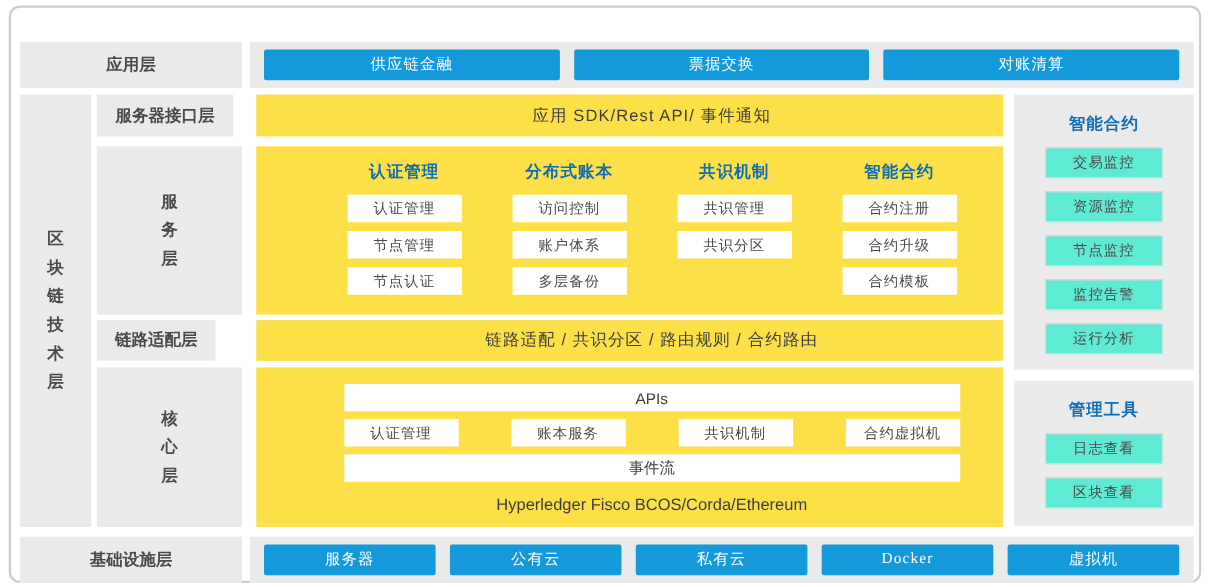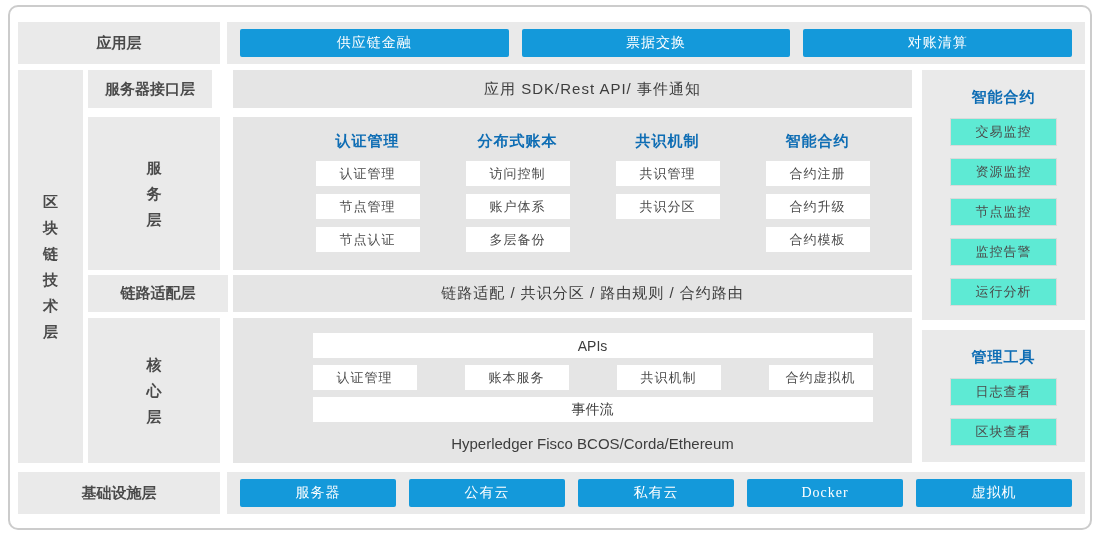--- a/index.html
+++ b/index.html
@@ -5,23 +5,23 @@
   html,body{margin:0;padding:0;background:#fff;}
   body{
     width:1100px;height:534px;position:relative;overflow:hidden;
     font-family:"Liberation Sans", sans-serif;
     -webkit-font-smoothing:antialiased;
   }
   .frame{
     position:absolute;left:8px;top:5px;width:1080px;height:521px;
     border:2px solid #cccccc;border-radius:10px;background:#ffffff;
   }
-  .abs{position:absolute;box-sizing:border-box;}
+  .abs{position:absolute;box-sizing:border-box;margin-top:16px;}
   .grey{background:#eaeaea;}
-  .bluepanel{background:#e5e5e5;padding-left:40px;}
+  .bluepanel{background:#fde047;padding-left:40px;}
   .label-box{
     display:flex;align-items:center;justify-content:center;
     color:#4a4a4a;font-weight:bold;font-size:15px;
   }
   .band{
     display:flex;align-items:center;gap:13px;padding:0 13px;
   }
   .chip{
     flex:1;height:28px;background:#1499da;color:#ffffff;
     display:flex;align-items:center;justify-content:center;
@@ -75,21 +75,21 @@
 <div class="abs grey center-flex" style="left:18px;top:70px;width:65px;height:393px;">
   <div class="vert">区<br>块<br>链<br>技<br>术<br>层</div>
 </div>
 
 <div class="abs grey label-box" style="left:88px;top:70px;width:124px;height:38px;">
   <span>服务器接口层</span>
 </div>
 <div class="abs grey center-flex" style="left:88px;top:117px;width:132px;height:153px;">
   <div class="vert">服<br>务<br>层</div>
 </div>
-<div class="abs grey label-box" style="left:88px;top:275px;width:140px;height:37px;">
+<div class="abs grey label-box" style="left:88px;top:275px;width:108px;height:37px;">
   <span>链路适配层</span>
 </div>
 <div class="abs grey center-flex" style="left:88px;top:318px;width:132px;height:145px;">
   <div class="vert">核<br>心<br>层</div>
 </div>
 
 <div class="abs bluepanel panel-text" style="left:233px;top:70px;width:679px;height:38px;">
   <span>应用 SDK/Rest API/ 事件通知</span>
 </div>
 

